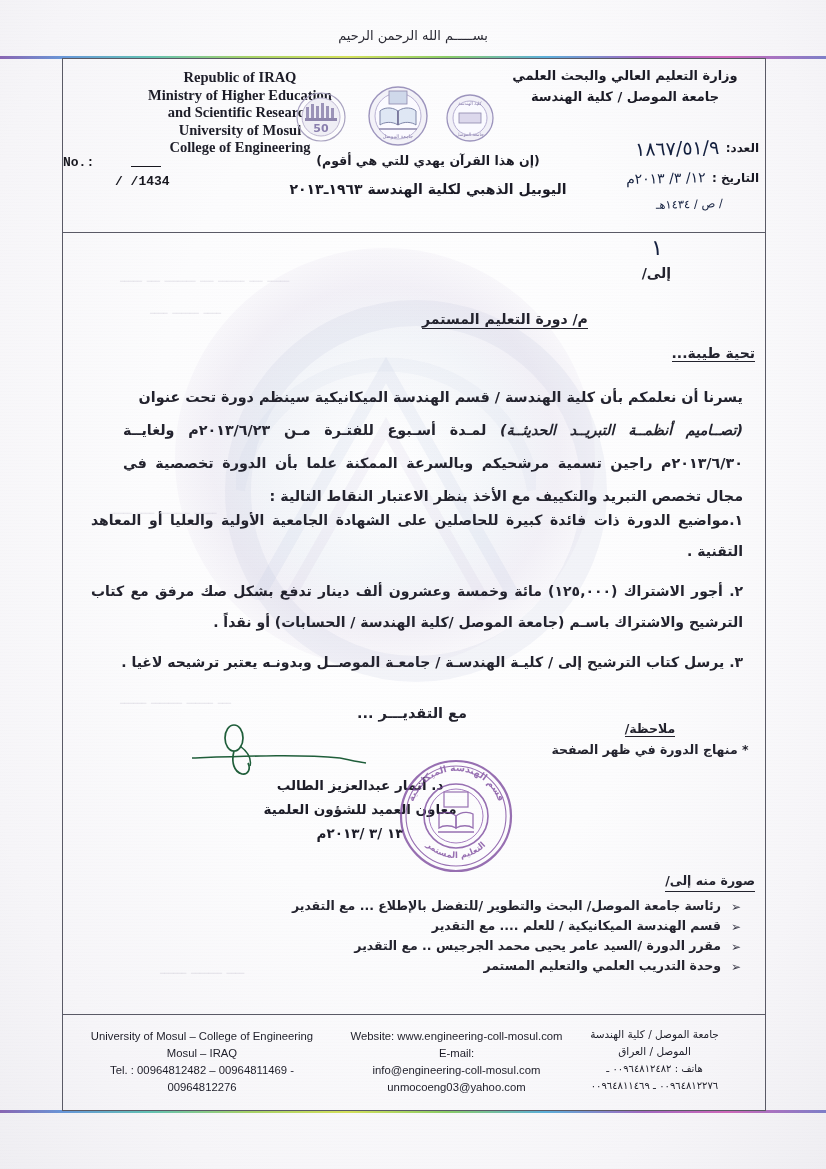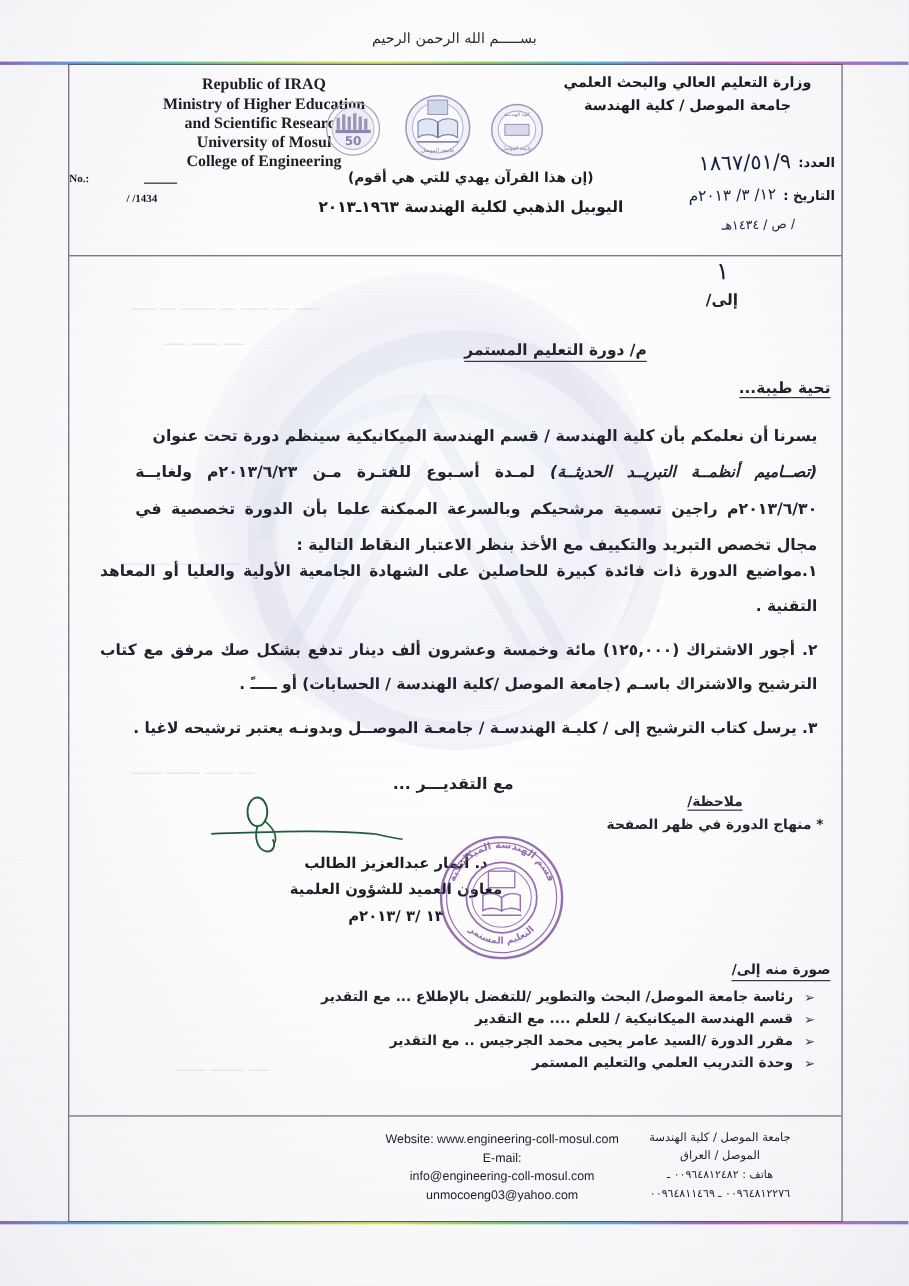--- a/index.html
+++ b/index.html
@@ -91,22 +91,22 @@
     position:absolute;left:63px;top:59px;width:702px;height:173px;
   }
   #hdr-en{
     position:absolute;left:52px;top:10px;width:250px;
     text-align:center;
     font-family:"Liberation Serif", serif;
     font-weight:bold;font-size:14.5px;line-height:17.5px;color:#1d1d28;
   }
   #nodate{
     position:absolute;left:0px;top:94px;width:235px;
-    font-family:Liberation Serif, serif;
-    font-weight:bold;font-size:10px;line-height:19px;color:#17171f;
+    font-family:Liberation Mono, monospace;
+    font-weight:bold;font-size:13px;line-height:19px;color:#17171f;
   }
   #nodate .row{display:flex;}
   #nodate .lbl{width:52px;}
   #nodate .dash{display:inline-block;width:30px;border-bottom:1.6px solid #17171f;
                 margin-left:16px;position:relative;top:-5px;}
   #hdr-ar{
     position:absolute;right:6px;top:6px;width:268px;
     text-align:center;direction:rtl;
     font-family:"DejaVu Sans", sans-serif;
     font-weight:bold;font-size:13px;line-height:21px;color:#1b1b26;
@@ -354,21 +354,21 @@
     </div>
 
     <div class="para"><span>يسرنا أن نعلمكم بأن </span><span class="bold-ul">كلية الهندسة</span><span> / قسم الهندسة الميكانيكية سينظم دورة تحت عنوان </span><br><span class="title-it">(تصــاميم أنظمــة التبريــد الحديثــة)</span><span> لمـدة أسـبوع للفتـرة مـن </span><span>٢٠١٣/٦/٢٣</span><span>م ولغايــة </span><span>٢٠١٣/٦/٣٠</span><span>م  راجين تسمية مرشحيكم وبالسرعة الممكنة علما بأن الدورة تخصصية في مجال تخصص التبريد والتكييف مع الأخذ بنظر الاعتبار النقاط التالية :</span>
     </div>
 
     <div class="list">
 
       <div class="li"><span>١.</span><span>مواضيع الدورة ذات فائدة كبيرة للحاصلين على الشهادة الجامعية الأولية والعليا أو المعاهد التقنية .</span>
       </div>
 
-      <div class="li"><span>٢.</span><span> أجور الاشتراك (</span><span>١٢٥,٠٠٠</span><span>) مائة وخمسة وعشرون ألف دينار تدفع بشكل صك مرفق مع كتاب الترشيح والاشتراك باسـم   </span><span class="stamp-name">(جامعة الموصل /كلية الهندسة / الحسابات)</span><span> أو ـــــً  .</span>
+      <div class="li"><span>٢.</span><span> أجور الاشتراك (</span><span>١٢٥,٠٠٠</span><span>) مائة وخمسة وعشرون ألف دينار تدفع بشكل صك مرفق مع كتاب الترشيح والاشتراك باسـم   </span><span class="stamp-name">(جامعة الموصل /كلية الهندسة / الحسابات)</span><span> أو نقداً  .</span>
       </div>
 
       <div class="li"><span>٣.</span><span> يرسل كتاب الترشيح إلى / </span><span class="stamp-name">كليـة الهندسـة / جامعـة الموصــل</span><span> وبدونـه يعتبر ترشيحه لاغيا .</span>
       </div>
     </div>
 
     <div class="closing">مع التقديـــر ...</div>
 
     <div class="sig-block">
       <div>د. أنمار عبدالعزيز الطالب</div>
@@ -427,20 +427,26 @@
       <text font-family="DejaVu Sans" font-size="9.2" fill="#7d4b9e" font-weight="bold">
         <textPath href="#arcTop" startOffset="50%" text-anchor="middle">قسم الهندسة الميكانيكية</textPath>
       </text>
       <text font-family="DejaVu Sans" font-size="8.6" fill="#7d4b9e" font-weight="bold">
         <textPath href="#arcBot" startOffset="50%" text-anchor="middle">التعليم المستمر</textPath>
       </text>
     </g>
   </svg>
 
   <div id="footer">
+    <div id="ft-en">
+      <div>University of Mosul – College of Engineering</div>
+      <div>Mosul – IRAQ</div>
+      <div>Tel. : 00964812482 – 00964811469 -</div>
+      <div>00964812276</div>
+    </div>
 
     <div id="ft-web">
       <div>Website: www.engineering-coll-mosul.com</div>
       <div>E-mail:</div>
       <div>info@engineering-coll-mosul.com</div>
       <div>unmocoeng03@yahoo.com</div>
     </div>
 
     <div id="ft-ar">
       <div>جامعة الموصل / كلية الهندسة</div>

